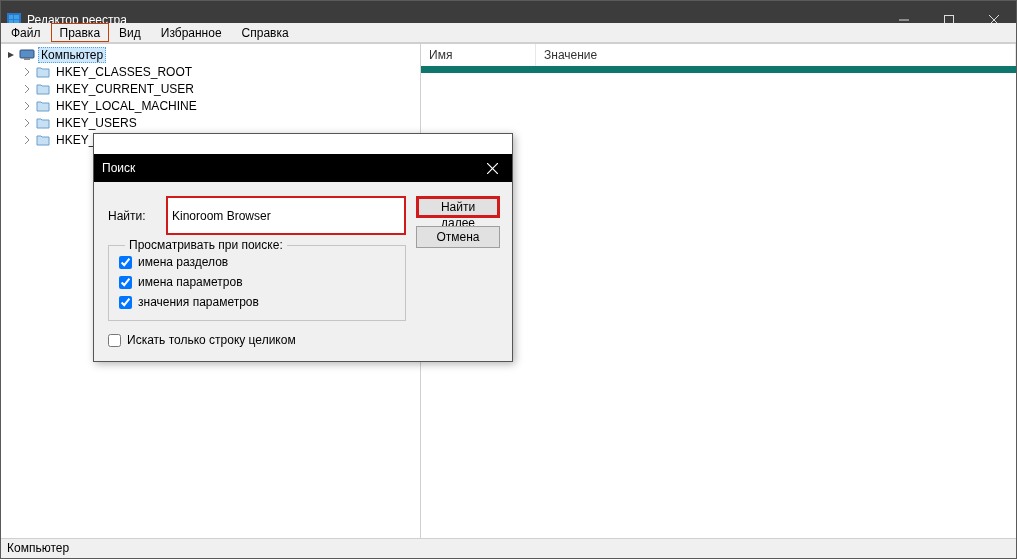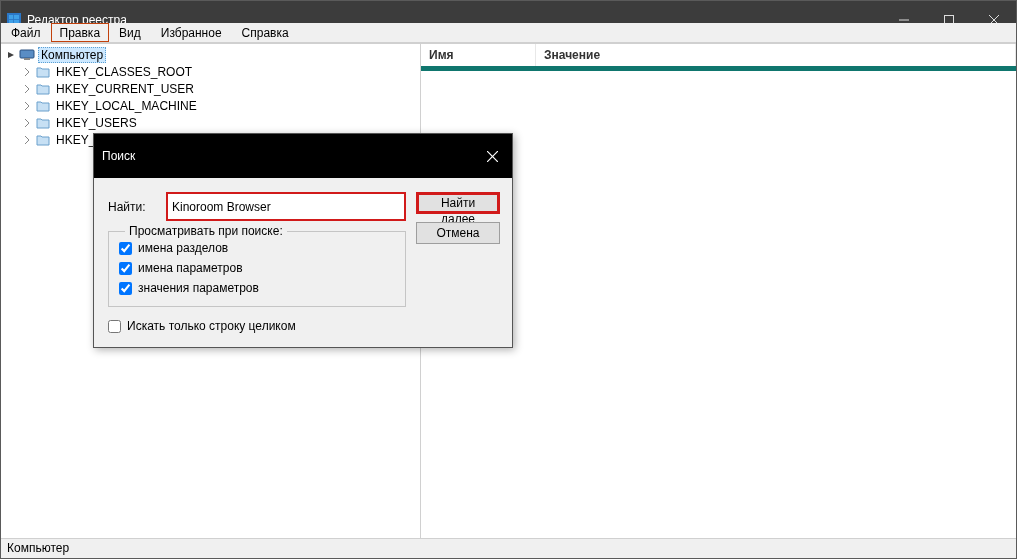--- a/index.html
+++ b/index.html
@@ -18,35 +18,35 @@
   .tree { width: 420px; border-right: 1px solid #d0d0d0; background: #fff; padding: 2px 0 0 4px; overflow: hidden; }
   .tree ul { list-style: none; margin: 0; padding-left: 16px; }
   .tree > ul { padding-left: 0; }
   .tree li { white-space: nowrap; }
   .tree .row { display: flex; align-items: center; height: 17px; }
   .tree .expander { width: 12px; height: 12px; display: flex; align-items: center; justify-content: center; color: #6b6b6b; font-size: 10px; margin-right: 2px; }
   .tree .node-icon { width: 16px; height: 14px; margin-right: 3px; display: flex; align-items: center; justify-content: center; }
   .tree .label { padding: 0 2px; }
   .tree .root > .row .label { background: #cce8ff; border: 1px dotted #5ca0d3; padding: 0 2px; }
   .list { flex: 1; background: #fff; }
-  .list-header { display: flex; border-bottom: 5px solid #0f766e; font-weight: bold; }
+  .list-header { display: flex; border-bottom: 7px solid #0f766e; }
   .list-header .col { padding: 4px 8px; border-right: 1px solid #e8e8e8; font-size: 12px; color: #333; }
   .col.name { width: 115px; }
   .col.type { width: 115px; }
   .col.value { flex: 1; }
   .statusbar { height: 20px; border-top: 1px solid #d0d0d0; padding: 2px 6px; background: #f0f0f0; font-size: 12px; }
 
   .dialog { position: absolute; left: 92px; top: 132px; width: 420px; background: #fff; border: 1px solid #555; box-shadow: 2px 2px 8px rgba(0,0,0,0.3); }
-  .dialog-titlebar { height: 44px; background: #000; color: #fff; display: flex; align-items: center; padding: 0 0 0 8px; }
+  .dialog-titlebar { height: 28px; background: #000; color: #fff; display: flex; align-items: center; padding: 0 0 0 8px; margin-top: 20px; }
   .dialog-titlebar .title { flex: 1; font-size: 12px; }
   .dialog-titlebar .close { width: 40px; height: 28px; display: flex; align-items: center; justify-content: center; color: #fff; }
   .dialog-body { padding: 14px 12px 14px 14px; background: #f0f0f0; }
   .find-row { display: flex; align-items: center; margin-bottom: 10px; }
   .find-row .lbl { width: 58px; }
-  .find-row input[type=text] { flex: 1; height: 29px; border: 2px solid #d11a1a; padding: 0 4px; font-size: 12px; background: #fff; outline: none; }
+  .find-row input[type=text] { flex: 1; height: 39px; border: 2px solid #d11a1a; padding: 0 4px; font-size: 12px; background: #fff; outline: none; }
   .action-col { width: 84px; margin-left: 10px; display: flex; flex-direction: column; gap: 8px; align-items: stretch; }
   .top-row { display: flex; align-items: flex-start; }
   .left-col { flex: 1; }
   .groupbox { border: 1px solid #c5c5c5; margin-top: 0px; padding: 6px 10px 8px 10px; position: relative; }
   .groupbox .gtitle { position: absolute; top: -8px; left: 16px; background: #f0f0f0; padding: 0 4px; font-size: 12px; }
   .chk-row { display: flex; align-items: center; height: 20px; }
   .chk-row input { margin: 0 6px 0 0; }
   .btn { height: 22px; border: 1px solid #9e9e9e; background: #e1e1e1; padding: 0 4px; font-size: 12px; text-align: center; line-height: 20px; }
   .btn.primary-hl { border: 3px solid #d11a1a; line-height: 16px; }
   .bottom-chk { margin-top: 12px; display: flex; align-items: center; }

